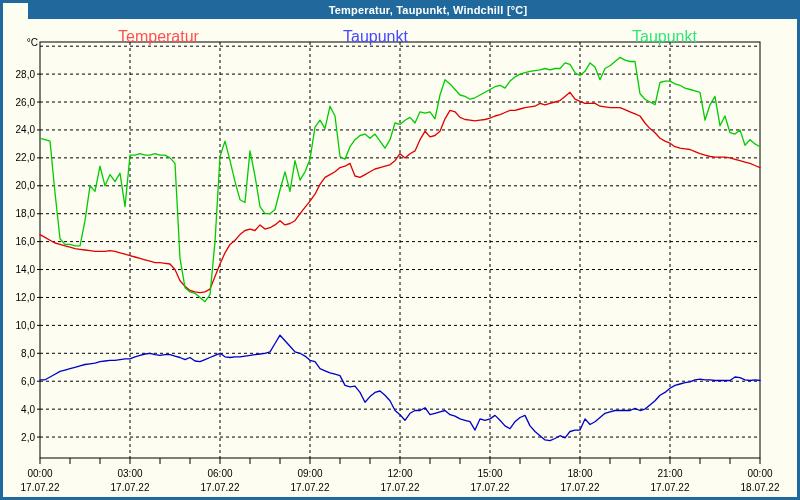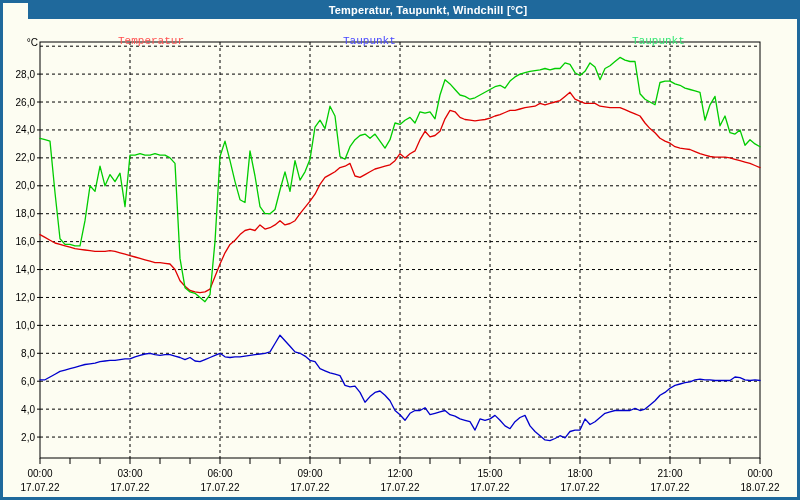--- a/index.html
+++ b/index.html
@@ -12,21 +12,21 @@
     position:absolute;left:0;top:0;width:800px;height:19px;
     background:#1f699c;color:#fff;font-size:11px;font-weight:bold;
     display:flex;align-items:center;justify-content:center;
     letter-spacing:.2px;z-index:3;margin-left:28px;
   }
   .frame{
     position:absolute;left:0;top:0;right:0;bottom:0;
     border:3px solid #1f699c;pointer-events:none;z-index:4;
   }
   .legend-label{
-    position:absolute;top:35px;font-size:11px;z-index:2;white-space:nowrap;font-family:Liberation Mono, monospace;
+    position:absolute;top:28px;font-size:16px;z-index:2;white-space:nowrap;
   }
   #legend-temperatur{left:118px;color:#ff5050;}
   #legend-taupunkt{left:343px;color:#4848ff;}
   #legend-windchill{left:632px;color:#33e673;}
   .y-unit{
     position:absolute;left:14px;top:37px;width:24px;text-align:right;
     font-size:10px;color:#000;z-index:2;
   }
   svg#plot{position:absolute;left:0;top:0;z-index:1;}
 </style>

